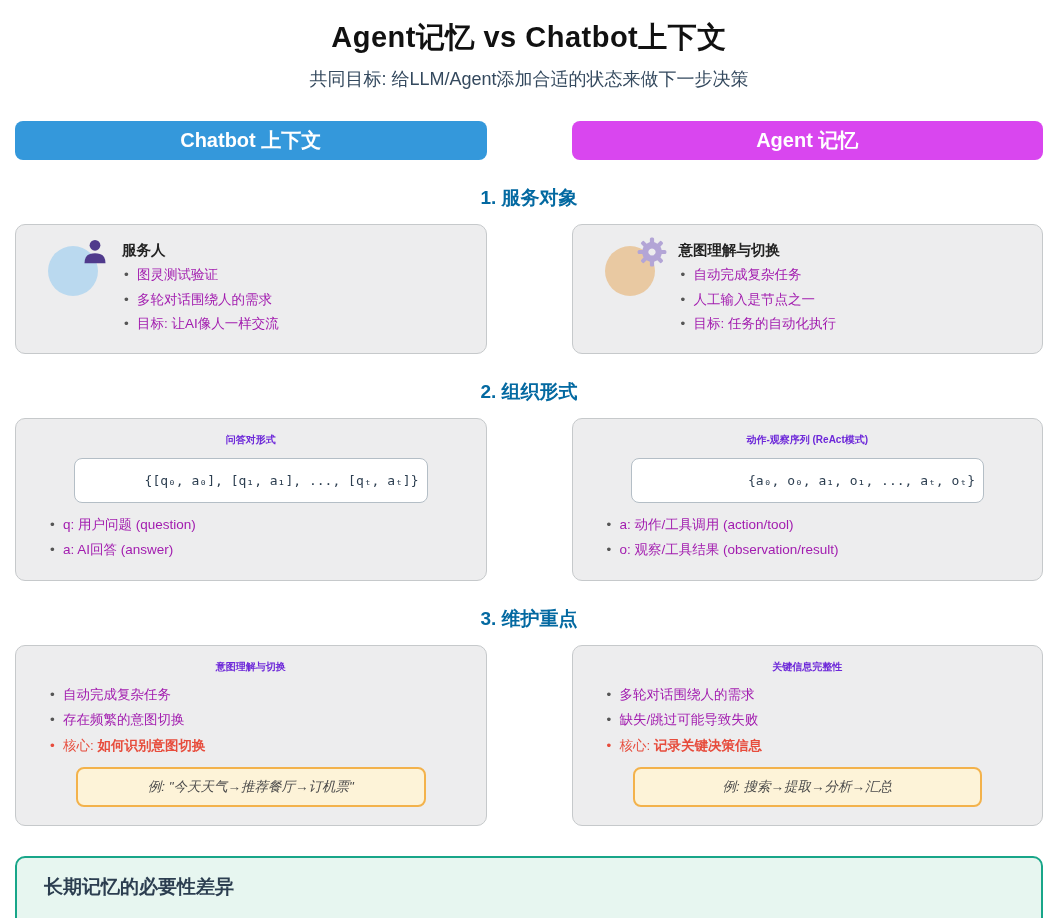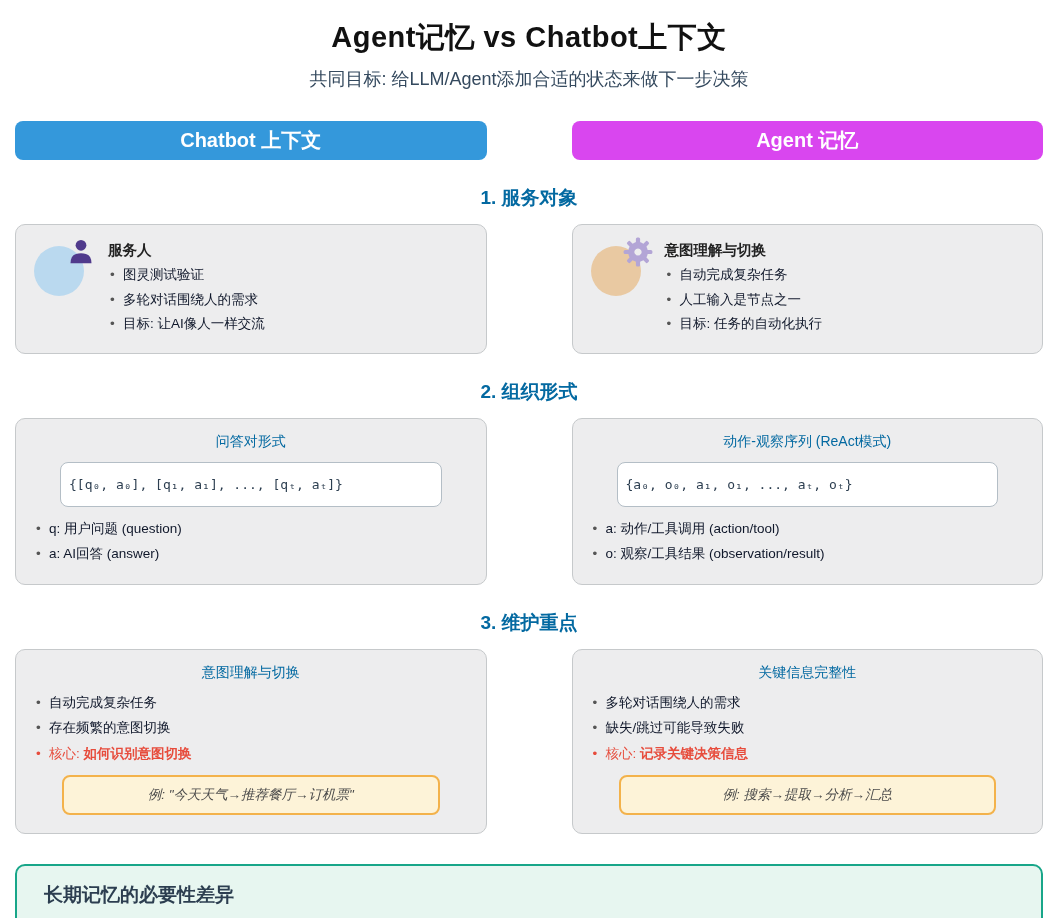--- a/index.html
+++ b/index.html
@@ -57,33 +57,33 @@
     font-weight: 700;
     color: #0369a1;
     margin: 25px 0 13px;
   }
 
   
   .card {
     background: #ededee;
     border: 1.5px solid #c6c9cb;
     border-radius: 10px;
-    padding: 14px 18px;
+    padding: 14px 32px;
   }
   .card-title-center {
     text-align: center;
-    font-size: 14px;
-    font-weight: 400;
-    color: #0369a1;
+    font-size: 10px;
+    font-weight: 700;
+    color: #6d28d9;
     margin-bottom: 11px;
   }
   ul.bullets { list-style: none; }
   ul.bullets li {
     font-size: 13.5px;
-    color: #0f172a;
+    color: #a21caf;
     line-height: 1.45;
     margin: 6px 0;
     padding-left: 15px;
     position: relative;
   }
   ul.bullets li::before {
     content: "•";
     position: absolute;
     left: 2px;
     color: #555;
@@ -103,21 +103,21 @@
   .service-title { font-size: 14.5px; font-weight: 700; color: #222; margin-top: 2px; }
   .service-card ul.bullets li { margin: 5px 0; }
 
   
   .code-box {
     background: #ffffff;
     border: 1px solid #b4bec6;
     border-radius: 8px;
     margin: 0 26px 12px;
     padding: 14px 8px;
-    text-align: left;
+    text-align: right;
     font-family: "DejaVu Sans Mono", "Liberation Mono", monospace;
     font-size: 13px;
     color: #2c3e50;
   }
 
   
   .example-box {
     background: #fdf3d8;
     border: 2px solid #f3b24b;
     border-radius: 8px;

